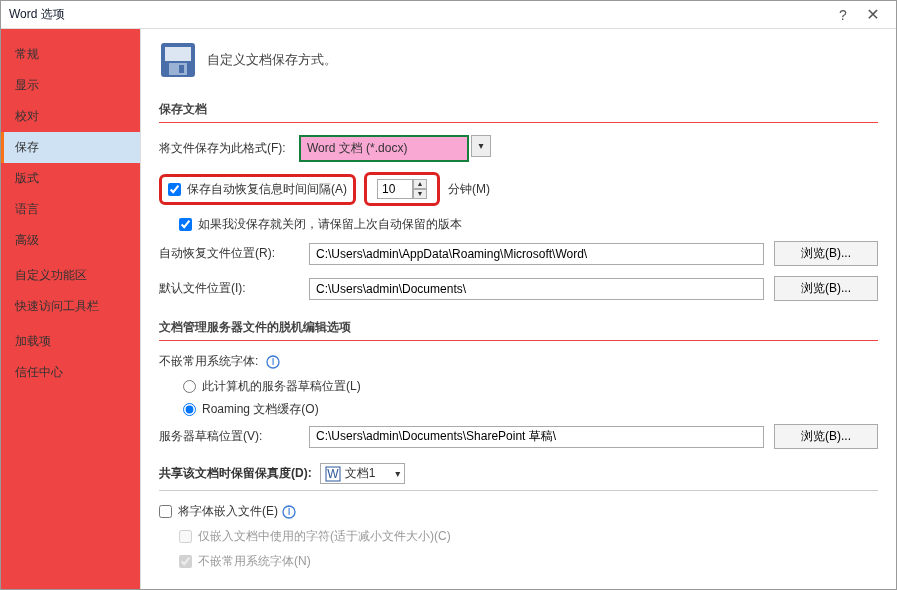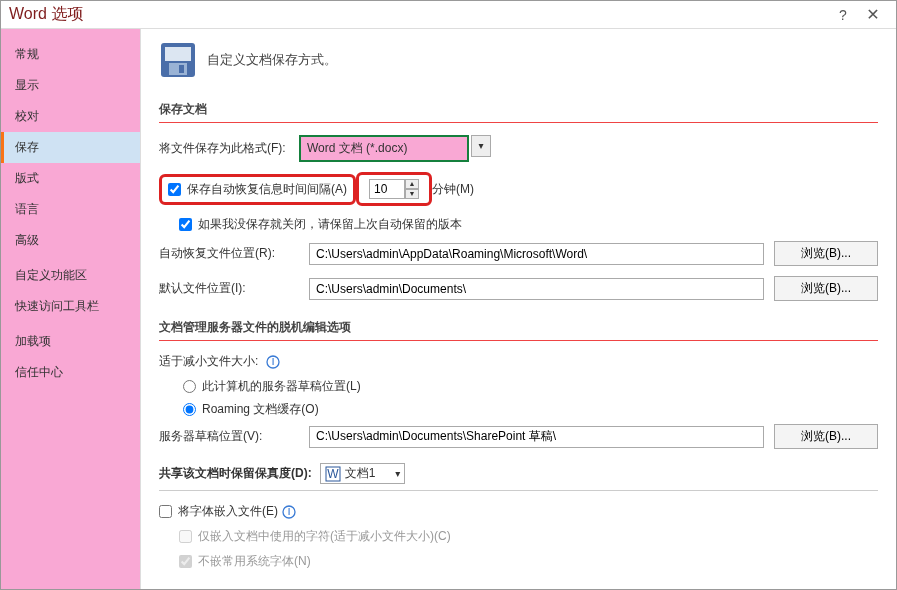--- a/index.html
+++ b/index.html
@@ -1,23 +1,23 @@
 <!DOCTYPE html>
 <html><head>
 <meta charset="utf-8">
 <style>
 * { box-sizing: border-box; margin: 0; padding: 0; font-family: "Microsoft YaHei", "SimSun", sans-serif; font-size: 12px; }
 body { background: #f0f0f0; }
 .window { width: 897px; height: 590px; background: #fff; border: 1px solid #999; display: flex; flex-direction: column; }
 .titlebar { height: 28px; background: #fff; border-bottom: 1px solid #ddd; display: flex; align-items: center; padding: 0 8px; }
-.titlebar .title { flex: 1; font-size: 16px; color: #7f1d1d; }
+.titlebar .title { flex: 1; font-size: 12px; color: #0f172a; }
 .titlebar .help { width: 30px; text-align: center; font-size: 14px; color: #555; cursor: pointer; }
 .titlebar .close { width: 30px; text-align: center; font-size: 16px; color: #555; cursor: pointer; }
 .body { flex: 1; display: flex; overflow: hidden; }
-.sidebar { width: 140px; background: #f9a8d4; border-right: 1px solid #ddd; padding-top: 10px; }
+.sidebar { width: 140px; background: #ef4444; border-right: 1px solid #ddd; padding-top: 10px; }
 .sidebar .item { padding: 7px 14px; font-size: 12px; color: #333; cursor: pointer; }
 .sidebar .item.selected { background: #cfe2f3; border-left: 3px solid #f97316; padding-left: 11px; }
 .sidebar .gap { height: 4px; }
 .content { flex: 1; padding: 12px 18px; overflow-y: auto; color: #333; }
 .header-row { display: flex; align-items: center; margin-bottom: 18px; gap: 10px; }
 .save-icon { width: 38px; height: 38px; }
 .header-text { font-size: 13px; color: #444; }
 .section-title { font-weight: bold; font-size: 12px; color: #444; padding: 4px 0; border-bottom: 1px solid #ef4444; margin-bottom: 12px; }
 .row { display: flex; align-items: center; margin-bottom: 10px; }
 .row label.fld { width: 140px; color: #333; }
@@ -88,21 +88,21 @@
       <div class="section-title">保存文档</div>
 
       <div class="row">
         <label class="fld">将文件保存为此格式(F):</label>
         <span class="dropdown-wrap">
           <span class="dropdown-display">Word 文档 (*.docx)</span>
           <span class="dropdown-btn">▾</span>
         </span>
       </div>
 
-      <div class="row" style="">
+      <div class="row" style="gap:8px;">
         <span class="highlight-red">
           <input type="checkbox" checked="" style="margin-right: 6px;">
           <span>保存自动恢复信息时间间隔(A)</span>
         </span>
         <span class="highlight-red">
           <span class="spinner">
             <input type="text" value="10" style="">
             <span class="sp-btns">
               <div>▲</div>
               <div>▼</div>
@@ -125,21 +125,21 @@
 
       <div class="row">
         <label class="fld wide">默认文件位置(I):</label>
         <div class="field-path"><input type="text" value="C:\Users\admin\Documents\" style=""></div>
         <button class="browse-btn">浏览(B)...</button>
       </div>
 
       <div class="section-title" style="margin-top:14px;">文档管理服务器文件的脱机编辑选项</div>
 
       <div style="margin-bottom:8px;">
-        <span>适于减小文件大小:</span>
+        <span>不嵌常用系统字体:</span>
         <svg class="info-icon" viewBox="0 0 14 14">
             <circle cx="7" cy="7" r="6" fill="none" stroke="#3a7bd5" stroke-width="1.3"></circle>
             <text x="7" y="10" text-anchor="middle" font-size="9" fill="#3a7bd5">i</text>
           </svg>
       </div>
       <div class="radio-row">
         <input type="radio" name="checkout" style="">
         <span>此计算机的服务器草稿位置(L)</span>
       </div>
       <div class="radio-row">

